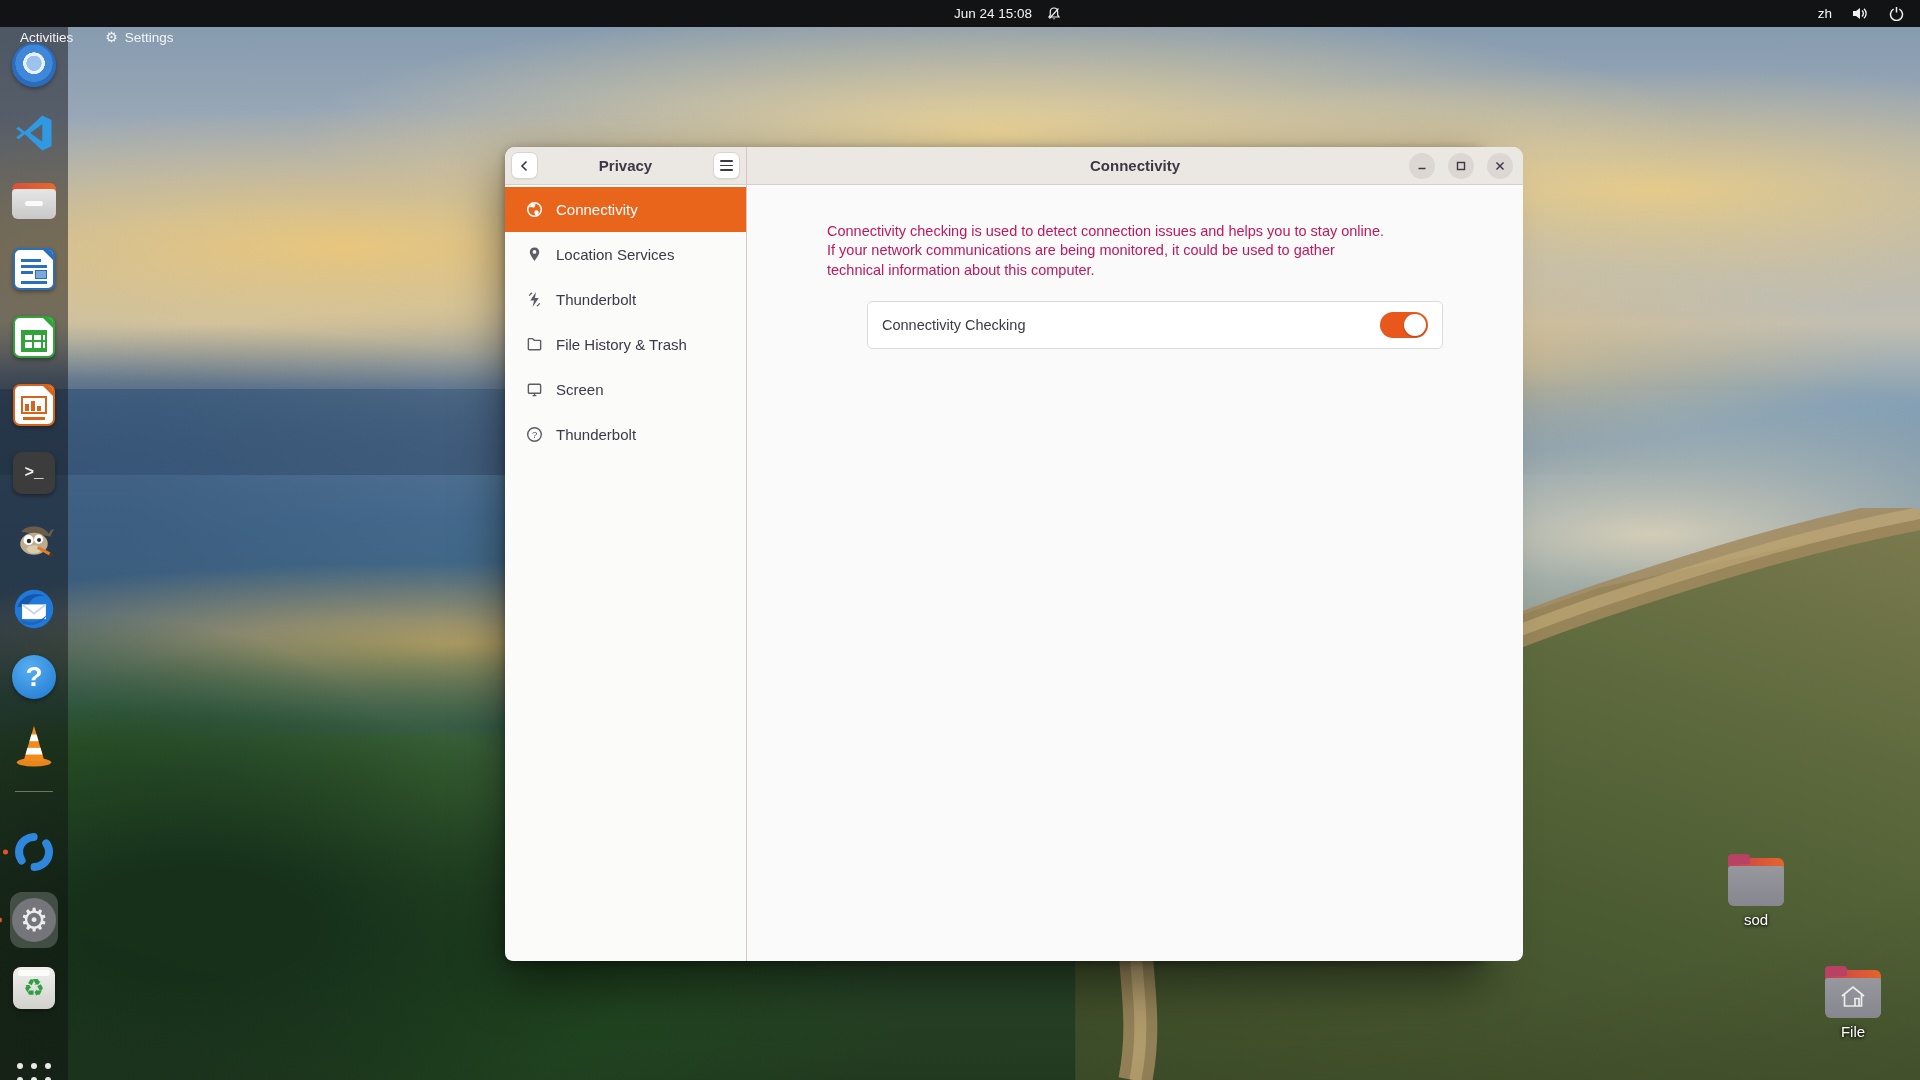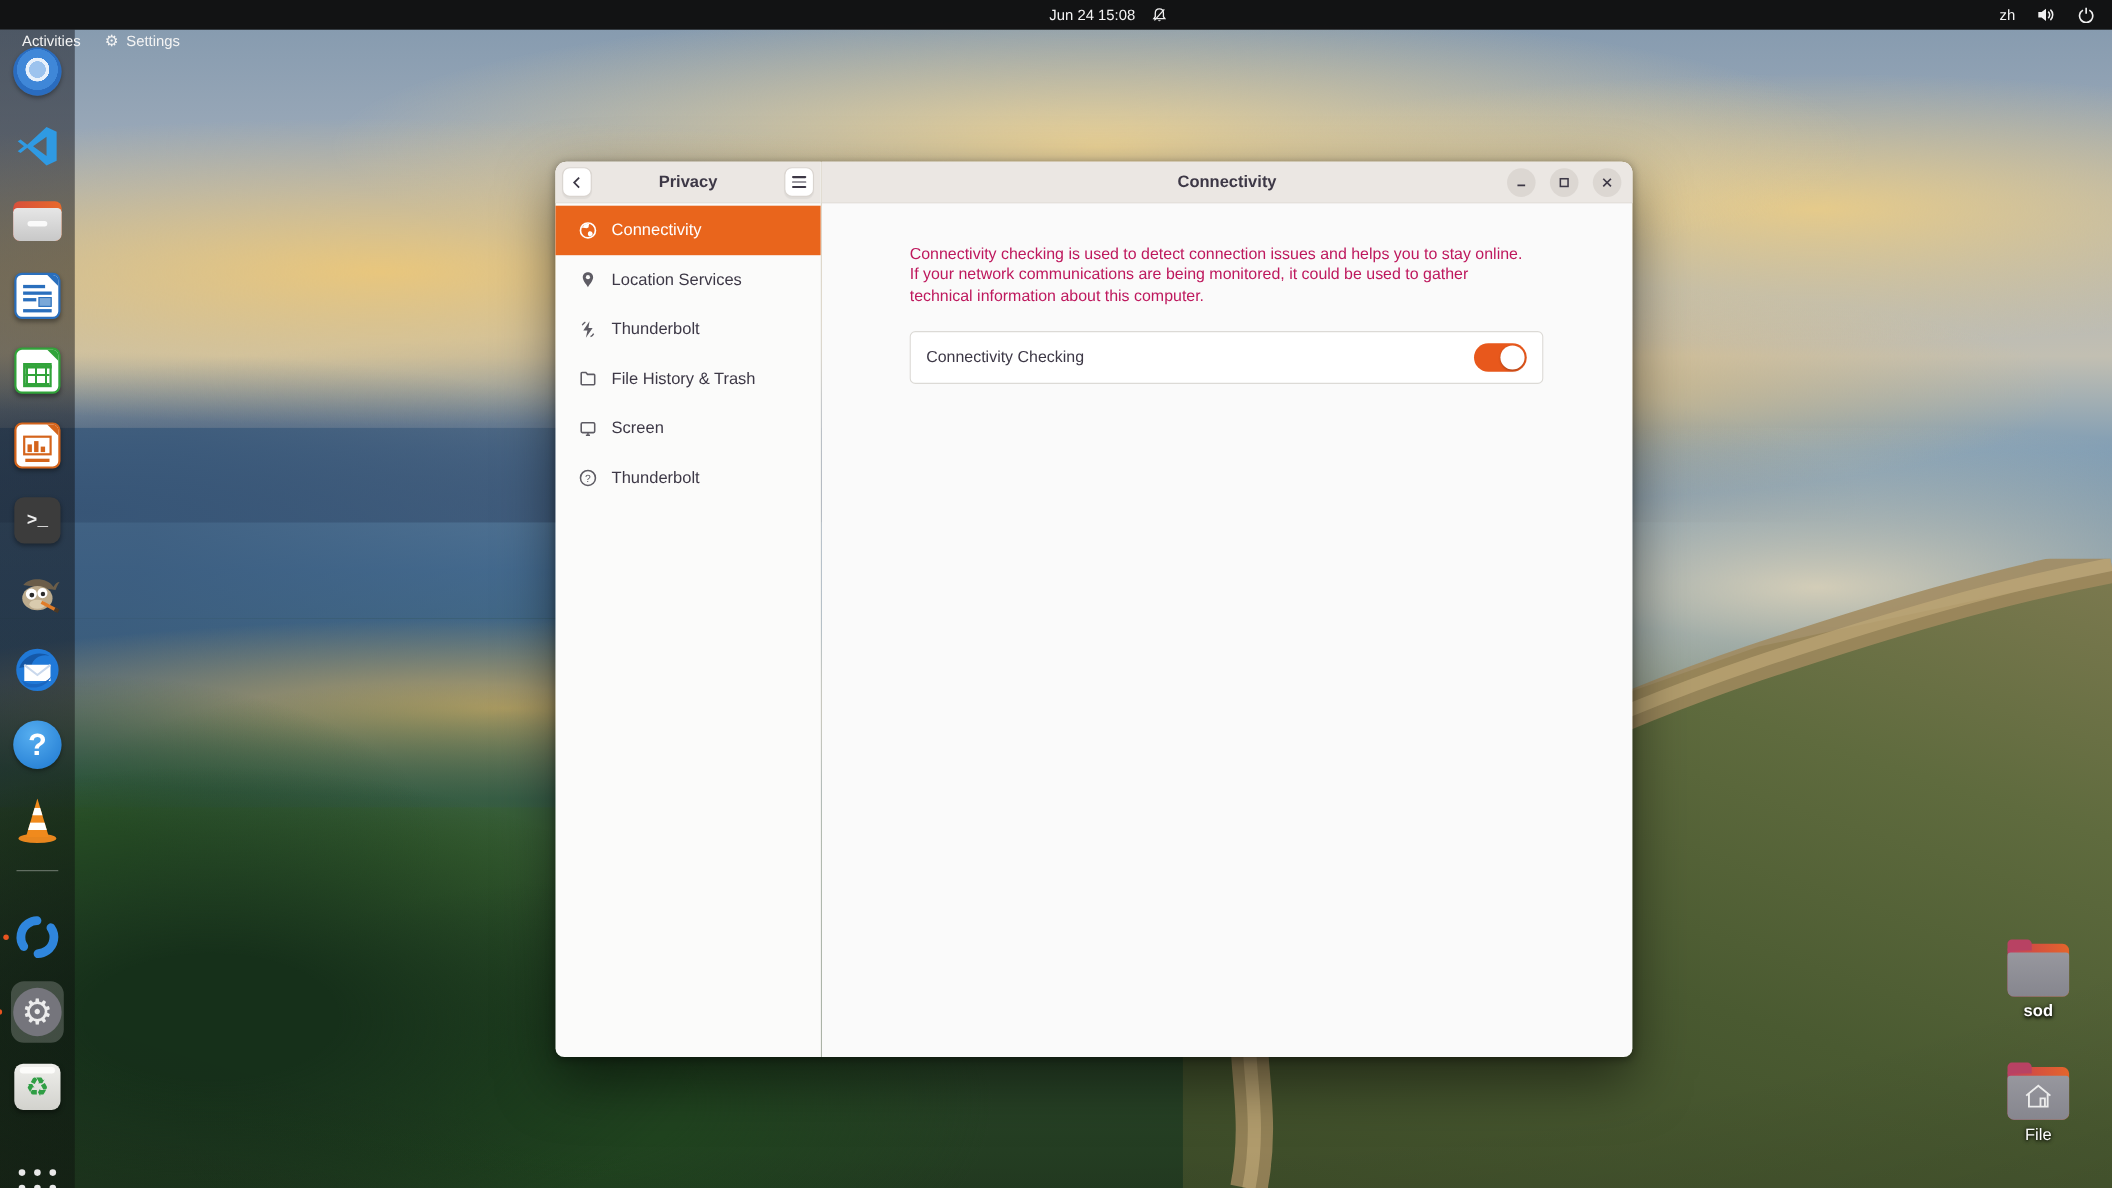--- a/index.html
+++ b/index.html
@@ -36,21 +36,21 @@
   .wp-rhill { position:absolute; right:0; top:47%; width:44%; height:53%;
     clip-path: polygon(0 52%, 35% 28%, 62% 14%, 100% 2%, 100% 100%, 0 100%);
     background: linear-gradient(198deg,#7d7a50 0%,#5f6b3e 30%,#4a5a31 62%,#3c4b28 100%);
   }
   .wp-path { position:absolute; right:0; top:47%; width:44%; height:53%; }
   .wp-vignette { position:absolute; inset:0; background: radial-gradient(120% 95% at 50% 40%, rgba(0,0,0,0) 60%, rgba(0,0,0,.22) 100%); }
 
   
   .topbar { position:absolute; left:0; top:0; width:100%; height:27px; background:rgba(14,14,14,.97);
     color:#f4f4f4; font-size:13.5px; display:flex; align-items:center; z-index:50; }
-  .tb-left { display:flex; align-items:center; gap:14px; padding-left:16px;margin-top:47px; }
+  .tb-left { display:flex; align-items:center; gap:24px; padding-left:16px;margin-top:47px; }
   .tb-item { display:flex; align-items:center; gap:7px; height:27px; padding:0 4px; cursor:default; }
   .tb-center { position:absolute; left:50%; transform:translateX(-50%); margin-left:48px; display:flex; align-items:flex-start; gap:14px; }
   .tb-right { margin-left:auto; display:flex; align-items:center; gap:20px; padding-right:16px; }
   .tb-gear { font-size:14px; line-height:1; }
 
   
   .dock { position:absolute; left:0; top:27px; bottom:0; width:68px;
     background:linear-gradient(180deg, rgba(20,20,26,.5), rgba(12,14,12,.45));
     display:flex; flex-direction:column; align-items:center; padding-top:14px; gap:20px; z-index:40; }
   .dock-item { position:relative; width:48px; height:48px; display:flex; align-items:center; justify-content:center; flex:0 0 auto; }
@@ -89,21 +89,21 @@
   .nav-row.selected { background:#E9651C; color:#ffffff; }
   .main { flex:1; background:#fafafa; border-radius:0 10px 8px 0; display:flex; flex-direction:column; }
   .main-header { height:38px; background:#ebe7e3; border-bottom:1px solid #d5d0ca; border-radius:0 10px 0 0;
     display:flex; align-items:center; justify-content:center; position:relative; flex:0 0 auto; }
   .win-controls { position:absolute; right:10px; top:0; height:38px; display:flex; align-items:center; gap:13px; }
   .wc-btn { width:26px; height:26px; border-radius:50%; background:#dcd7d2; display:flex; align-items:center; justify-content:center; cursor:pointer; }
   .content { padding:37px 80px 0 80px; }
   .desc { font-size:14.5px; color:#be185d; line-height:1.33; }
   .desc span { display:block; }
   .card { margin-top:21px; width:576px; height:48px; background:#ffffff; border:1px solid #dcdad6; border-radius:5px;
-    display:flex; align-items:center; justify-content:space-between; padding:0 14px; }
+    display:flex; align-items:center; justify-content:space-between; padding:0 14px;margin-left:40px; }
   .card-label { font-size:14.5px; color:#3d3846; }
   .toggle { width:48px; height:26px; border-radius:13px; background:#E8581C; position:relative; cursor:pointer; flex:0 0 auto; }
   .toggle .knob { position:absolute; top:2px; right:2px; width:22px; height:22px; border-radius:50%; background:#ffffff; box-shadow:0 1px 2px rgba(0,0,0,.25); }
 
   
   .desk-icon { position:absolute; width:90px; display:flex; flex-direction:column; align-items:center; z-index:20; cursor:pointer; }
   .desk-icon .label { margin-top:5px; font-size:15px; color:#ffffff; text-shadow:0 1px 3px rgba(0,0,0,.95), 0 0 4px rgba(0,0,0,.6); }
   .dfolder { position:relative; width:56px; height:48px; }
   .dfolder .back { position:absolute; inset:0; border-radius:6px; background:linear-gradient(90deg,#bb3f68 0%,#d5503f 45%,#e4652b 100%); }
   .dfolder .back::before { content:""; position:absolute; left:0; top:-4px; width:22px; height:10px; border-radius:4px 4px 0 0; background:#b84263; }
@@ -368,21 +368,21 @@
       <div class="card">
         <span class="card-label">Connectivity Checking</span>
         <div class="toggle">
             <div class="knob"></div>
           </div>
       </div>
     </div>
   </div>
 </div>
 
-<div class="desk-icon" style="left:1808px; top:858px;font-weight:bold;">
+<div class="desk-icon" style="left:1711px; top:858px;">
   <div class="dfolder">
       <div class="back"></div>
       <div class="front"></div>
     </div>
   <span class="label">sod</span>
 </div>
 <div class="desk-icon" style="left:1808px; top:970px;">
   <div class="dfolder">
     <div class="back"></div>
       <div class="front"></div>

